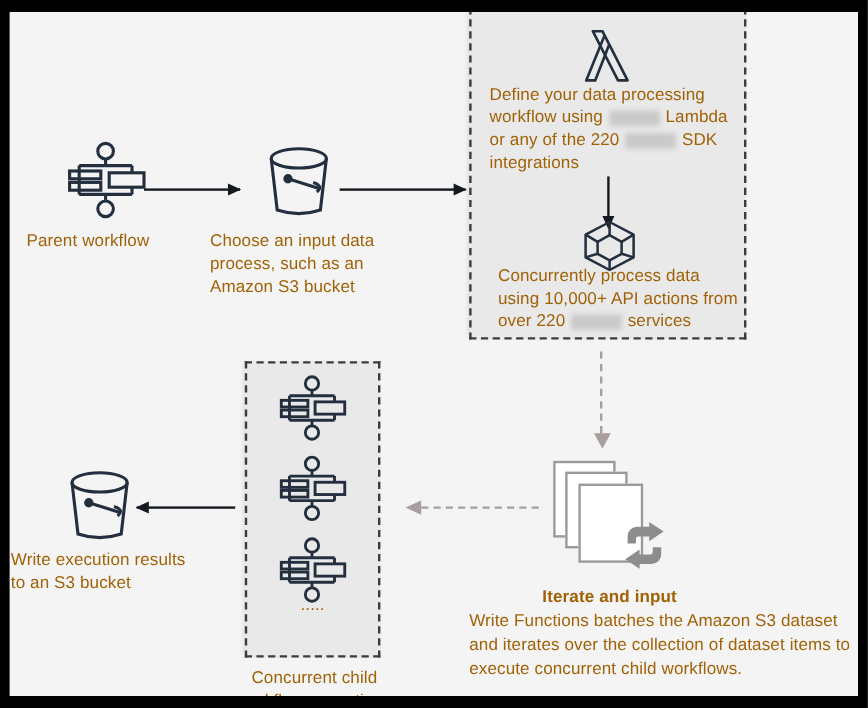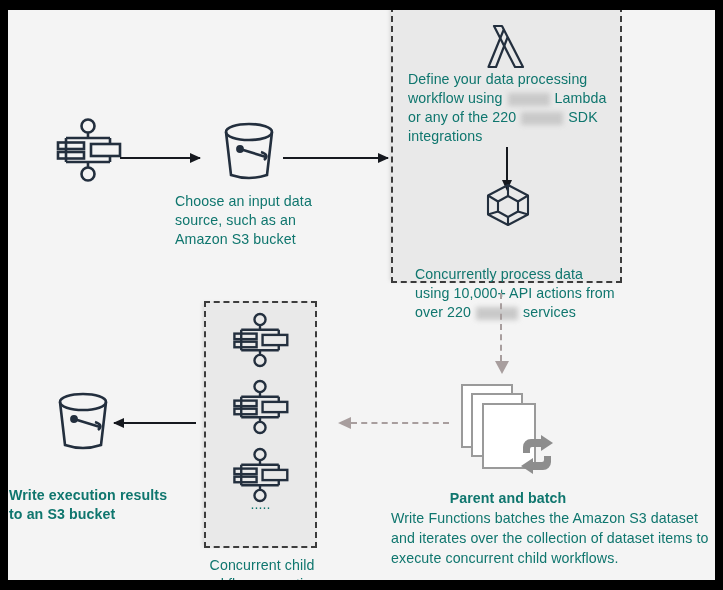--- a/index.html
+++ b/index.html
@@ -21,21 +21,21 @@
     width: 707px;
     height: 570px;
     background: #f4f4f4;
     overflow: hidden;
   }
 
   .abs { position: absolute; }
 
   
   .label {
-    color: #0f766e;
+    color: #a16207;
     font-size: 14.2px;
     line-height: 19px;
     letter-spacing: 0.1px;
     white-space: pre-line;
   }
   .label.bold { font-weight: bold; }
   .label.center { text-align: center; }
 
   
   .dashed-box {
@@ -141,36 +141,37 @@
         <circle cx="35" cy="58" r="6.5"></circle>
         <path d="M35 16.5 L35 22 M35 46 L35 51.5"></path>
         <path d="M13 22 L57 22 M13 46 L57 46 M13 22 L13 46"></path>
         <rect x="5" y="26.5" width="26" height="6.5"></rect>
         <rect x="5" y="36" width="26" height="6.5"></rect>
         <rect x="38" y="28" width="29" height="12"></rect>
         <path d="M57 22 L57 28 M57 40 L57 46"></path>
       </g>
     </svg>
   </div>
+  <div class="abs label" style="left:14px; top:182px; width:140px;">Parent workflow</div>
 
   <div class="abs arrow-solid-h" style="left:112px; top:147px; width:80px;"></div>
 
   <div class="abs" style="left:210px; top:108px; width:62px; height:68px;">
     <svg width="62" height="68" viewBox="0 0 62 68">
       <g fill="none" stroke="#232f3e" stroke-width="2.6">
         <ellipse cx="31" cy="14" rx="23" ry="8"></ellipse>
         <path d="M8 14 L13 57 Q31 63 49 57 L54 14"></path>
         <path d="M22 31 L48 39"></path>
         <circle cx="22" cy="31" r="2.6" fill="#232f3e"></circle>
         <path d="M43 34 Q52 37 46 42"></path>
       </g>
     </svg>
   </div>
   <div class="abs label" style="left:167px; top:182px; width:160px;">Choose an input data
-source, such as an
+process, such as an
 Amazon S3 bucket</div>
 
   <div class="abs arrow-solid-h" style="left:275px; top:147px; width:105px;"></div>
 
   <div class="abs dashed-box" style="left:383px; top:-4px; width:231px; height:277px;"></div>
 
   <div class="abs" style="left:479px; top:14px; width:44px; height:46px;">
     <svg width="44" height="46" viewBox="0 0 44 46">
       <g fill="none" stroke="#232f3e" stroke-width="2.2" stroke-linejoin="round">
         <path d="M7 2 L15 2 L36 43 L28 43 Z"></path>
@@ -186,38 +187,38 @@
   <div class="abs" style="left:477px; top:174px; width:46px; height:42px;">
     <svg width="46" height="42" viewBox="0 0 46 42">
       <g fill="none" stroke="#232f3e" stroke-width="2.1" stroke-linejoin="round">
         <path d="M23 1 L43 11.5 L43 30.5 L23 41 L3 30.5 L3 11.5 Z"></path>
         <path d="M23 12 L33 17.5 L33 27.5 L23 33 L13 27.5 L13 17.5 Z"></path>
         <path d="M23 12 L23 1 M33 17.5 L43 11.5 M33 27.5 L43 30.5 M23 33 L23 41 M13 27.5 L3 30.5 M13 17.5 L3 11.5"></path>
       </g>
     </svg>
   </div>
 
-  <div class="abs label" style="left:407px; top:211px; width:200px;margin-top:44px;"><span>Concurrently process data using 10,000+ API actions from over 220 </span><span class="redact"></span><span> services</span></div>
+  <div class="abs label" style="left:407px; top:211px; width:200px;"><span>Concurrently process data using 10,000+ API actions from over 220 </span><span class="redact"></span><span> services</span></div>
 
   <div class="abs arrow-dash-v" style="left:492px; top:283px; height:68px;"></div>
 
   <div class="abs" style="left:450px; top:372px; width:105px; height:92px;">
     <div class="page-sheet" style="left:3px;  top:2px;  width:52px; height:64px;"></div>
     <div class="page-sheet" style="left:13px; top:11px; width:52px; height:64px;"></div>
     <div class="page-sheet" style="left:24px; top:21px; width:54px; height:66px;"></div>
     <svg class="abs" style="left:57px; top:52px;" width="46" height="42" viewBox="0 0 46 42">
       <g fill="#8d8d8d">
         <path d="M8 19 L8 13 A8 8 0 0 1 16 5 L30 5 L30 13 L17 13 A2 2 0 0 0 15 15 L15 19 Z"></path>
         <path d="M26 1 L38 9 L26 17 Z"></path>
         <path d="M36 22 L36 28 A8 8 0 0 1 28 36 L14 36 L14 28 L27 28 A2 2 0 0 0 29 26 L29 22 Z"></path>
         <path d="M18 24 L6 32 L18 40 Z"></path>
       </g>
     </svg>
   </div>
-  <div class="abs label bold center" style="left:385px; top:479px; width:230px;">Parent and batch</div>
+  <div class="abs label bold center" style="left:385px; top:479px; width:230px;">Iterate and input</div>
   <div class="abs label" style="left:383px; top:498px; width:330px; line-height:20px;">Write Functions batches the Amazon S3 dataset and iterates over the collection of dataset items to execute concurrent child workflows.</div>
 
   <div class="abs arrow-dash-h left" style="left:343px; top:412px; width:98px;"></div>
 
   <div class="abs dashed-box" style="left:196px; top:291px; width:113px; height:247px;"></div>
 
   <div class="abs" style="left:222px; top:301px; width:60px; height:58px;">
     <svg width="60" height="58" viewBox="0 0 70 68">
       <g fill="none" stroke="#232f3e" stroke-width="2.8">
         <circle cx="35" cy="10" r="6.5"></circle>
@@ -269,16 +270,16 @@
     <svg width="62" height="68" viewBox="0 0 62 68">
       <g fill="none" stroke="#232f3e" stroke-width="2.6">
         <ellipse cx="31" cy="14" rx="23" ry="8"></ellipse>
         <path d="M8 14 L13 57 Q31 63 49 57 L54 14"></path>
         <path d="M22 31 L48 39"></path>
         <circle cx="22" cy="31" r="2.6" fill="#232f3e"></circle>
         <path d="M43 34 Q52 37 46 42"></path>
       </g>
     </svg>
   </div>
-  <div class="abs label" style="left:1px; top:476px; width:180px;font-weight:bold;">Write execution results
+  <div class="abs label" style="left:1px; top:448px; width:180px;">Write execution results
 to an S3 bucket</div>
 
 </div>
 
 </body></html>

